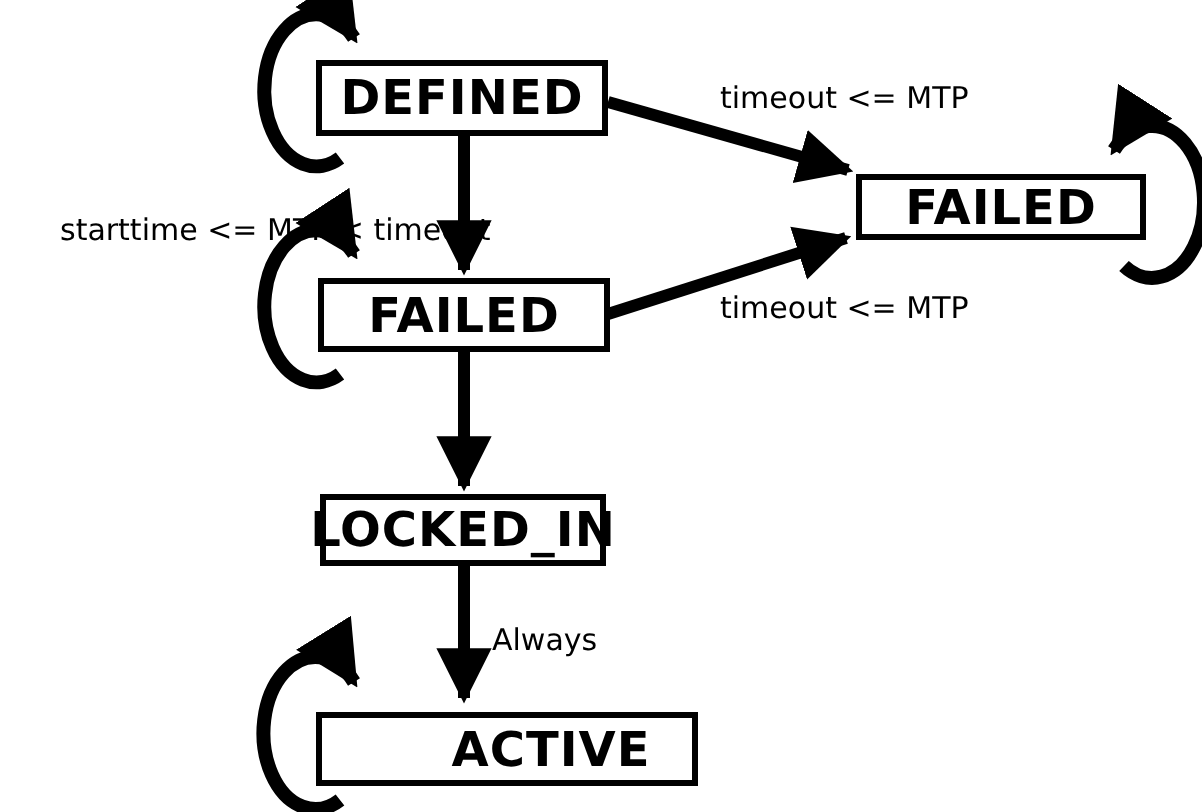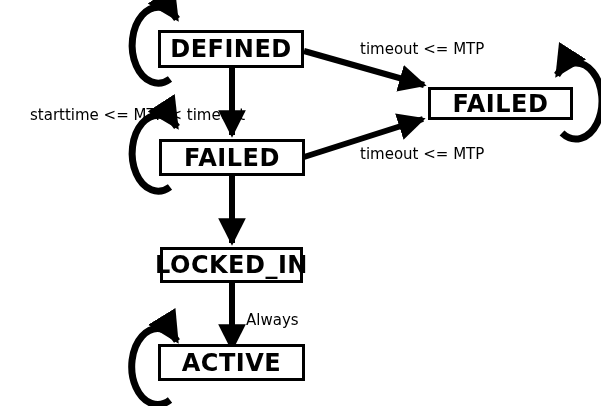--- a/index.html
+++ b/index.html
@@ -28,21 +28,21 @@
     font-weight: bold;
     font-size: 24px;
     letter-spacing: 0.5px;
     z-index: 2;
     white-space: nowrap;
   }
   #st-defined { left: 158px; top: 30px;  width: 140px; height: 32px; }
   #st-started { left: 159px; top: 139px; width: 140px; height: 31px; }
   #st-failed  { left: 428px; top: 87px;  width: 139px; height: 27px; }
   #st-locked  { left: 160px; top: 247px; width: 137px; height: 30px; text-align: center; }
-  #st-active  { left: 158px; top: 344px; width: 141px; height: 31px; }
+  #st-active  { left: 158px; top: 356px; width: 141px; height: 31px; padding-left: 44px; }
   .tlabel {
     position: absolute;
     font-weight: normal;
     font-size: 15px;
     line-height: 17px;
     white-space: nowrap;
     z-index: 3;
   }
   #lb-timeout-top    { left: 360px; top: 41px; }
   #lb-starttime      { left: 1px;   top: 107px; margin-left: 29px; }

